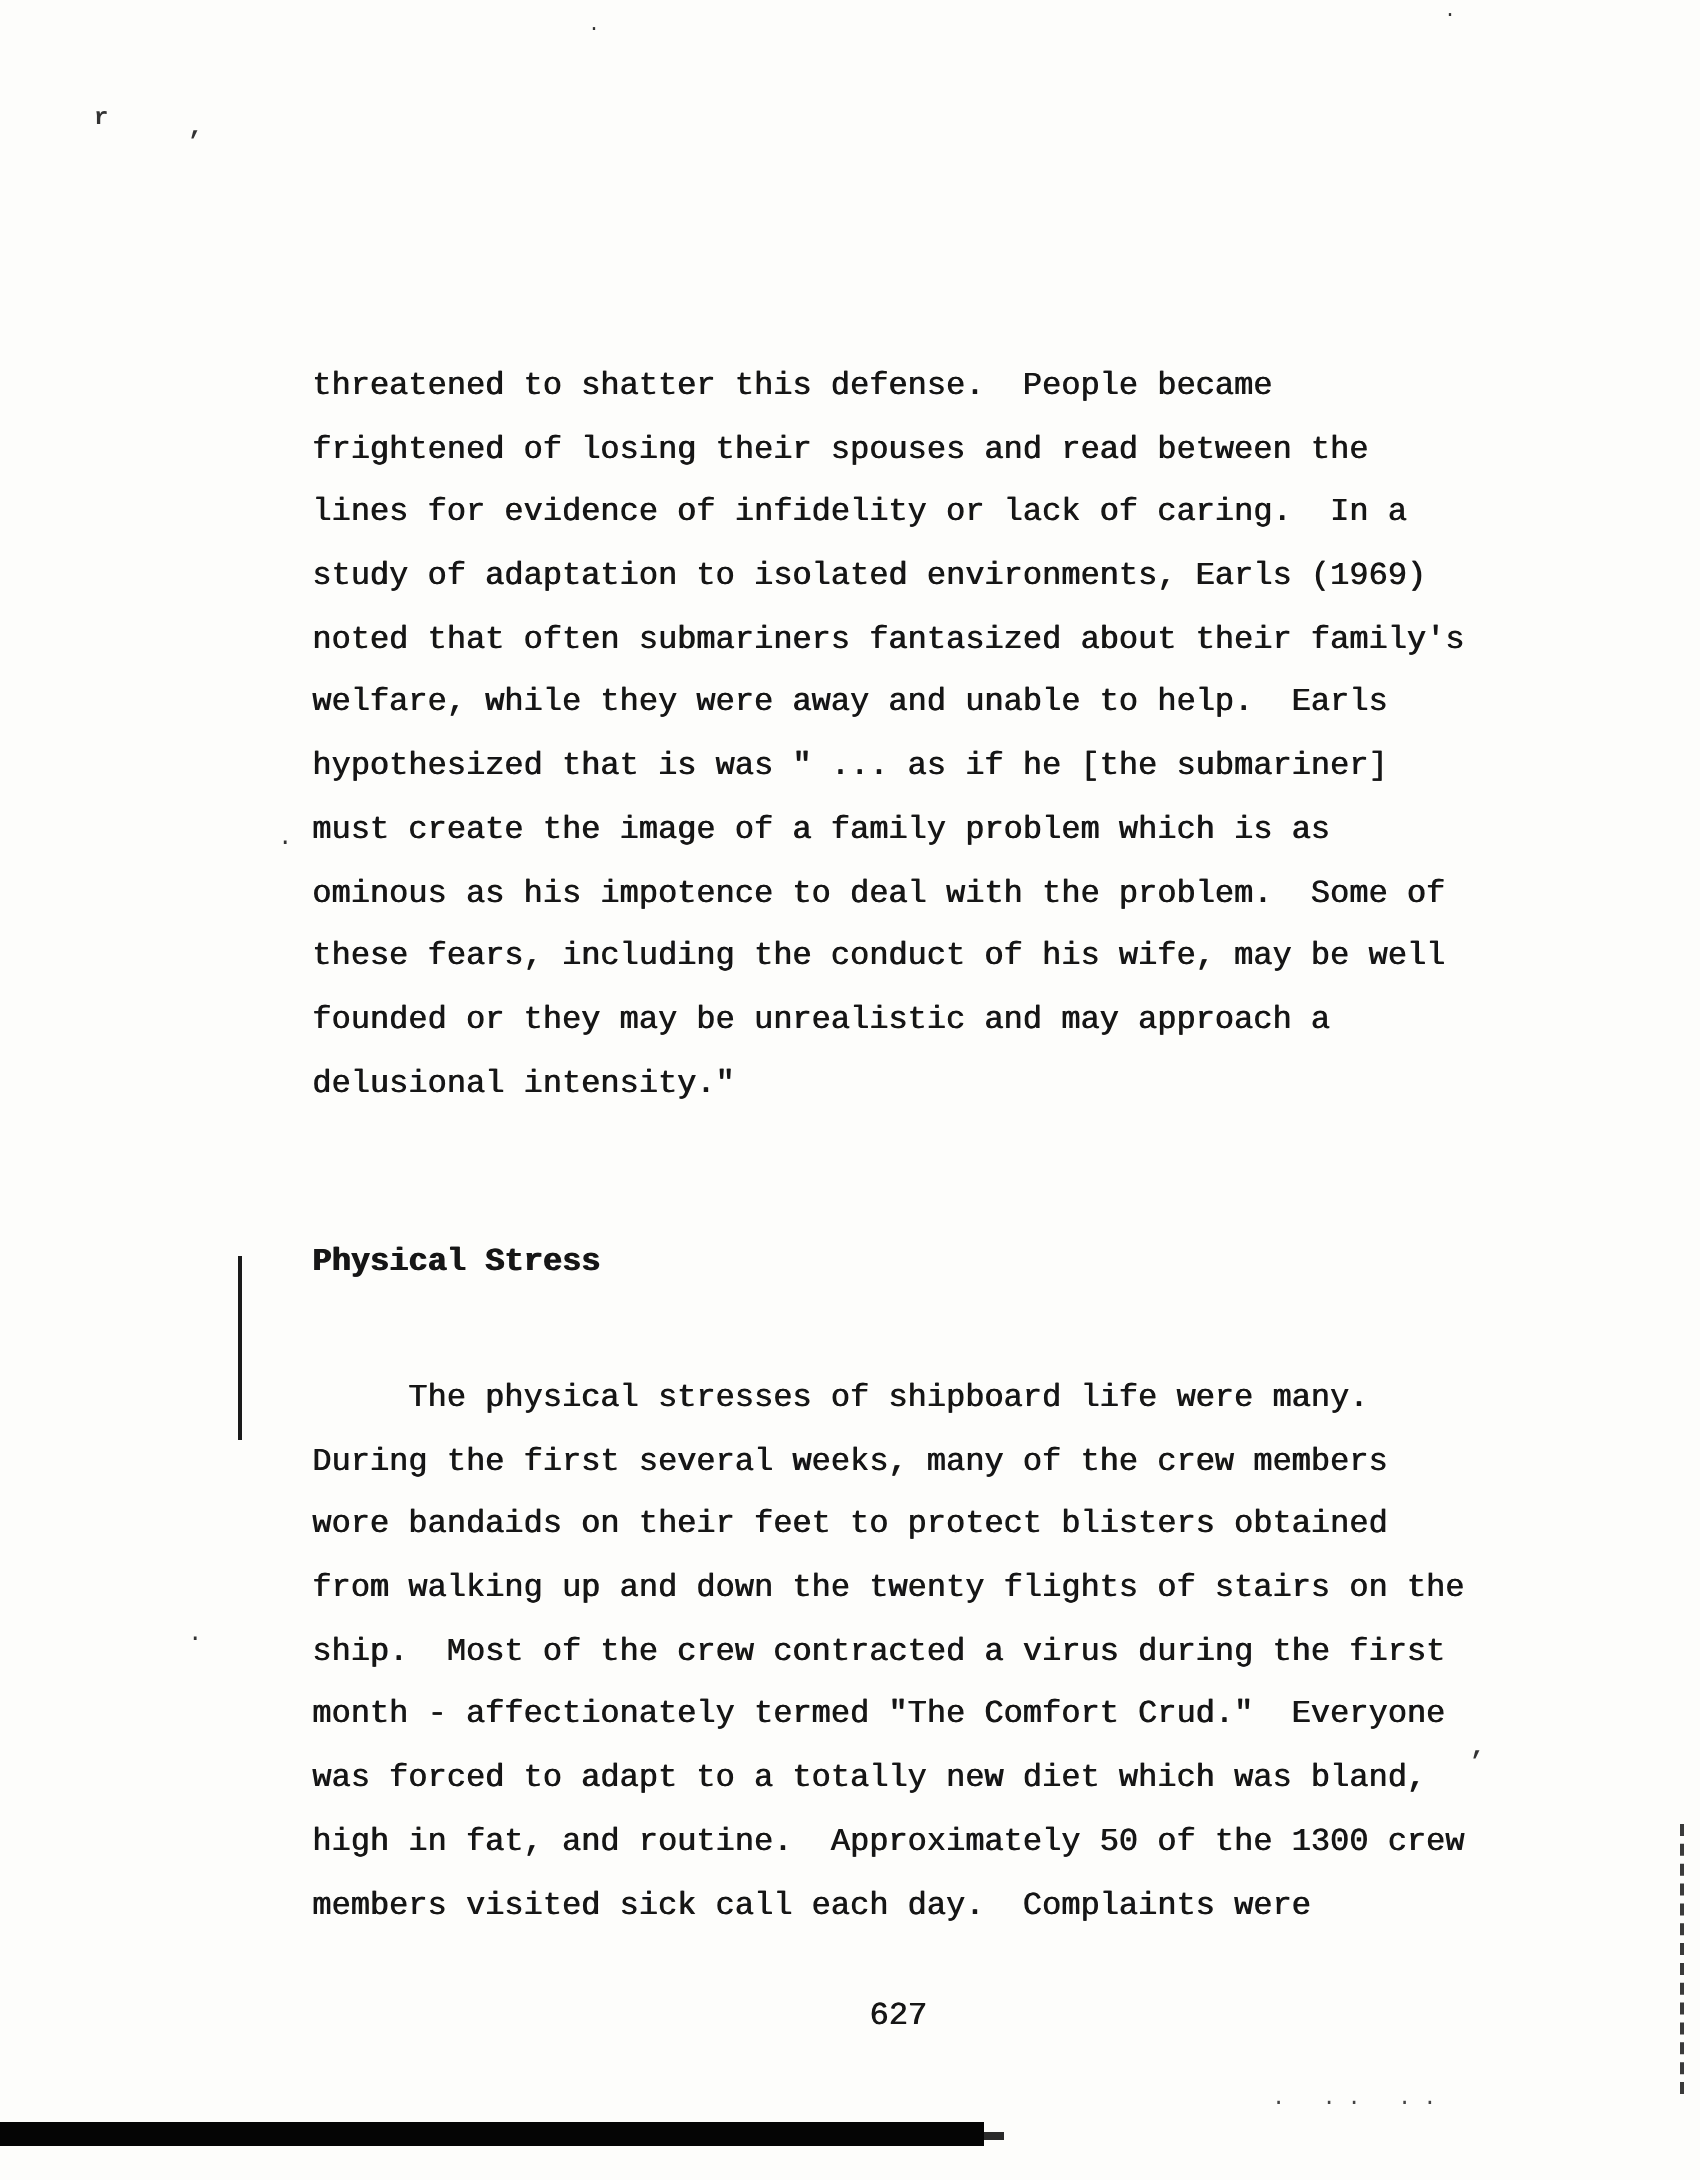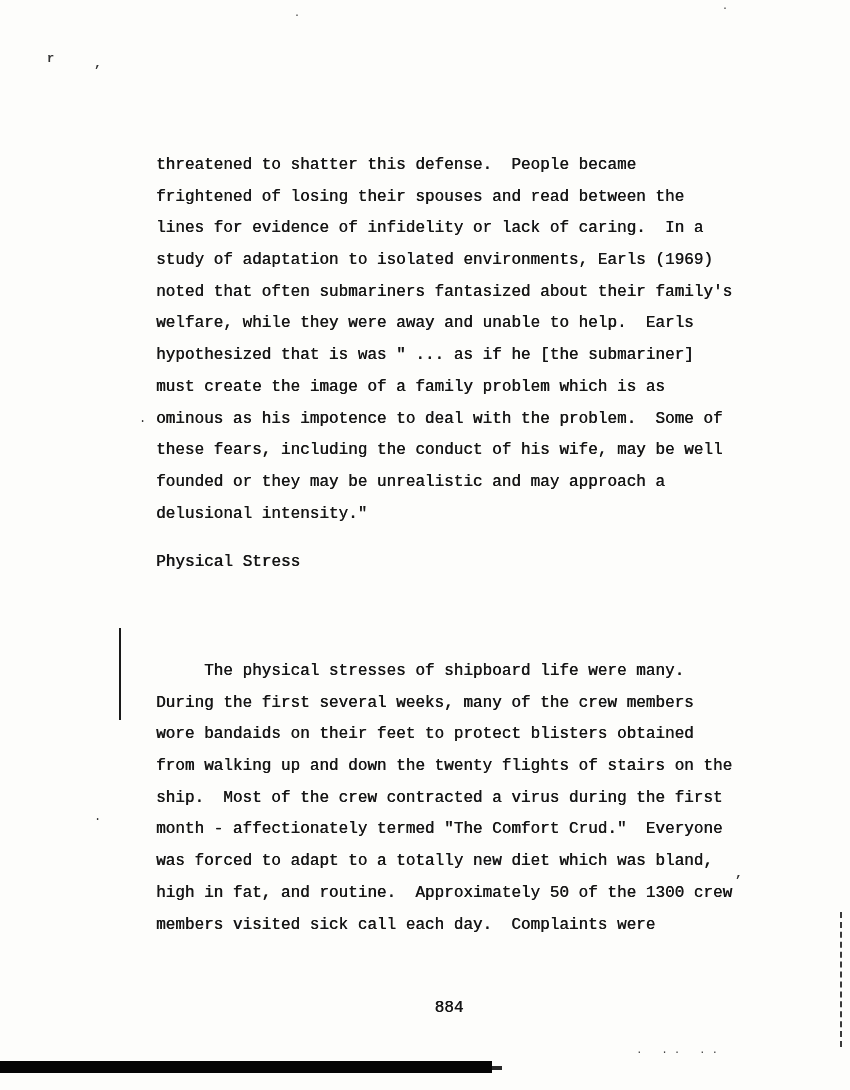--- a/index.html
+++ b/index.html
@@ -17,25 +17,26 @@
     color: #161616;
   }
   .textcol {
     position: absolute;
     left: 156px;
     white-space: pre;
     font-size: 16px;
     line-height: 31.7px;
     letter-spacing: 0px;
     text-shadow: 0.4px 0 0 currentColor; 
+    margin-top: 28px;
   }
   .para1 { top: 150px; }
   .heading {
-    top: 547px;
-    font-weight: normal;
+    top: 588px;
+    font-weight: bold;
     text-shadow: 0.6px 0 0 currentColor;
   }
   .para2 { top: 656px; }
   .page-number {
     position: absolute;
     top: 993px;
     left: 156px;
     width: 586px;
     text-align: center;
     font-size: 16px;
@@ -97,21 +98,21 @@
 <body>
 
 <div class="page">
 
   <div class="textcol para1"><div class="line">threatened to shatter this defense.  People became</div><div class="line">frightened of losing their spouses and read between the</div><div class="line">lines for evidence of infidelity or lack of caring.  In a</div><div class="line">study of adaptation to isolated environments, Earls (1969)</div><div class="line">noted that often submariners fantasized about their family's</div><div class="line">welfare, while they were away and unable to help.  Earls</div><div class="line">hypothesized that is was " ... as if he [the submariner]</div><div class="line">must create the image of a family problem which is as</div><div class="line">ominous as his impotence to deal with the problem.  Some of</div><div class="line">these fears, including the conduct of his wife, may be well</div><div class="line">founded or they may be unrealistic and may approach a</div><div class="line">delusional intensity."</div></div>
 
   <div class="textcol heading">Physical Stress</div>
 
   <div class="textcol para2"><div class="line">     The physical stresses of shipboard life were many.</div><div class="line">During the first several weeks, many of the crew members</div><div class="line">wore bandaids on their feet to protect blisters obtained</div><div class="line">from walking up and down the twenty flights of stairs on the</div><div class="line">ship.  Most of the crew contracted a virus during the first</div><div class="line">month - affectionately termed "The Comfort Crud."  Everyone</div><div class="line">was forced to adapt to a totally new diet which was bland,</div><div class="line">high in fat, and routine.  Approximately 50 of the 1300 crew</div><div class="line">members visited sick call each day.  Complaints were</div></div>
 
-  <div class="page-number">884</div>
+  <div class="page-number">627</div>
 
   <span class="artifact-text mark-topleft-1">r</span>
   <span class="artifact-text mark-topleft-2">,</span>
   <span class="artifact-text dot-top-1">.</span>
   <span class="artifact-text dot-top-2">.</span>
   <span class="artifact-text dot-margin-1">.</span>
   <span class="artifact-text dot-margin-2">.</span>
   <span class="artifact-text stray-comma">,</span>
   <span class="artifact-text bottom-dashes">. .. ..</span>
 

